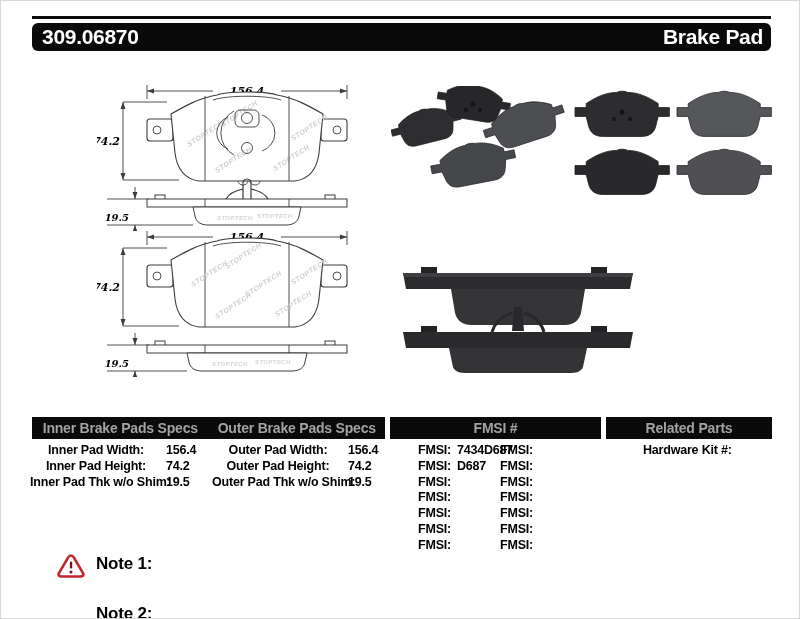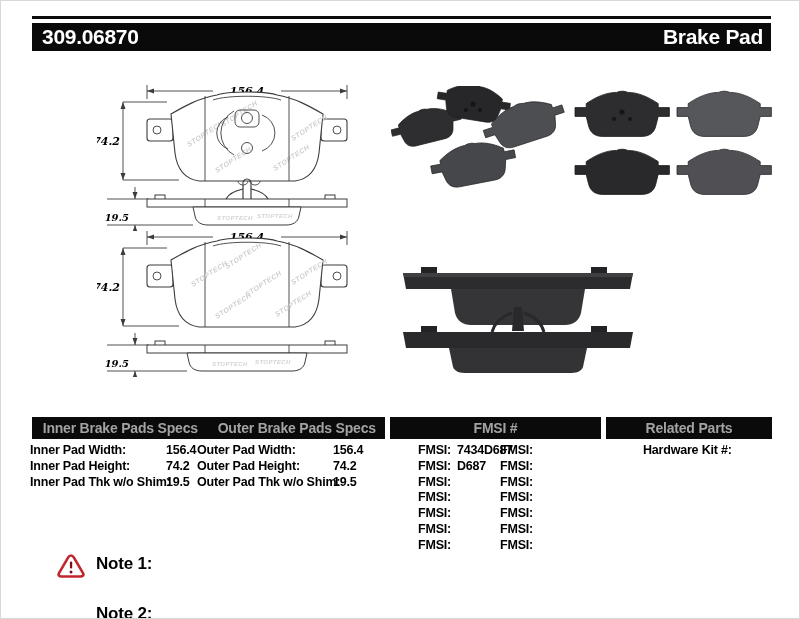--- a/index.html
+++ b/index.html
@@ -4,36 +4,36 @@
 <style>
   html,body{margin:0;padding:0;background:#ffffff;}
   .page{position:relative;width:800px;height:619px;background:#fff;
         font-family:"Liberation Sans",sans-serif;color:#000;
         border:1px solid #d8d8d8;box-sizing:border-box;overflow:hidden;}
   .abs{position:absolute;}
   
   .top-rule{left:31px;top:15px;width:739px;height:3px;background:#0c0c0c;}
   .hdr{left:31px;top:22px;width:739px;height:28px;background:#0a0a0a;color:#fff;
        display:flex;justify-content:space-between;align-items:center;
-       padding:0 8px 0 10px;box-sizing:border-box;}
+       padding:0 8px 0 10px;box-sizing:border-box;border-radius:6px;}
   .hdr .pn,.hdr .bp{font-size:21px;font-weight:bold;letter-spacing:-0.3px;}
   
   .secbar{background:#0a0a0a;color:#a3a3a3;height:22px;display:flex;align-items:center;
           justify-content:center;font-weight:bold;font-size:14px;letter-spacing:-0.2px;}
   .specbar{left:31px;top:416px;width:353px;}
   .specbar span{flex:1;text-align:center;}
   .fmsibar{left:389px;top:416px;width:211px;}
   .relbar{left:605px;top:416px;width:166px;}
   
   .col{font-size:12.5px;font-weight:bold;line-height:15.8px;letter-spacing:-0.2px;}
   .specrow{display:flex;}
-  .specrow .lab{width:132px;text-align:left;white-space:nowrap;}
+  .specrow .lab{width:132px;text-align:center;white-space:nowrap;}
   .specrow .val{width:55px;text-align:left;margin-left:4px;white-space:nowrap;}
   .innercol{left:29px;top:442px;}
-  .outercol{left:196px;top:442px;}
+  .outercol{left:211px;top:442px;}
   .fmsicol1{left:417px;top:442px;}
   .fmsicol2{left:499px;top:442px;}
   .fmsirow .val{margin-left:6px;}
   .relcol{left:612px;top:442px;margin-left:30px;}
   .note{font-size:17px;font-weight:bold;letter-spacing:-0.2px;}
   .note1{left:95px;top:553px;}
   .note2{left:95px;top:570px;margin-top:33px;}
   
   .dim{font-family:"DejaVu Serif",serif;font-style:italic;font-weight:bold;
        font-size:11px;fill:#000;}

